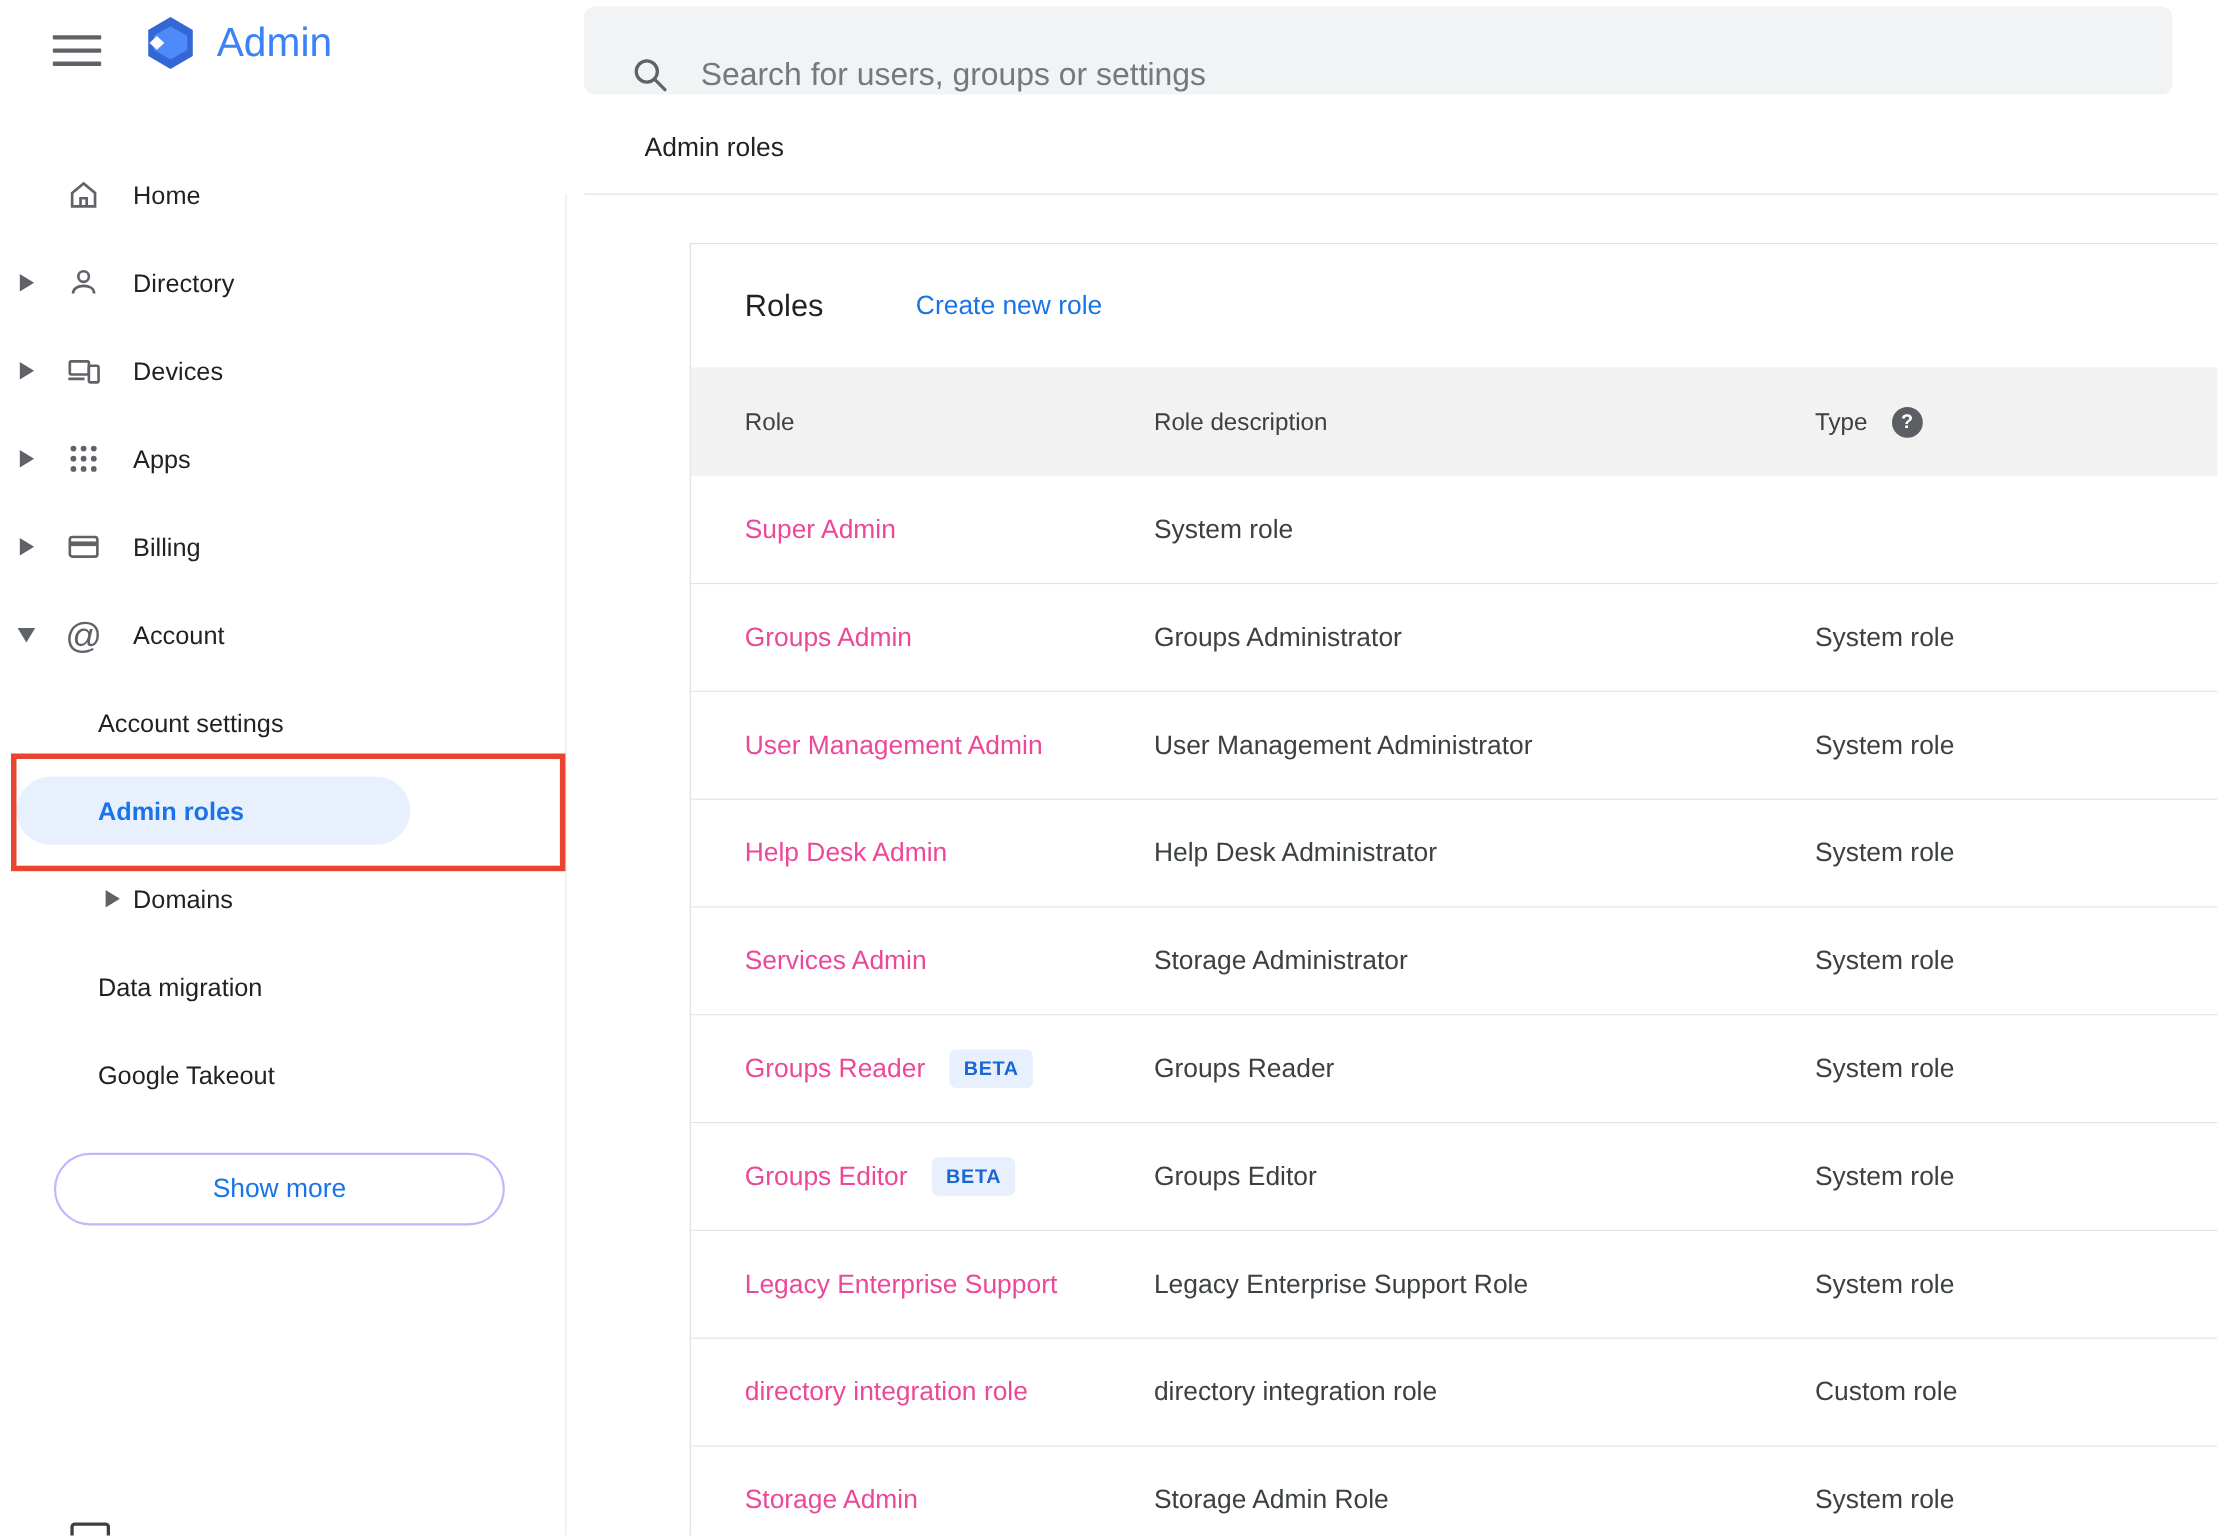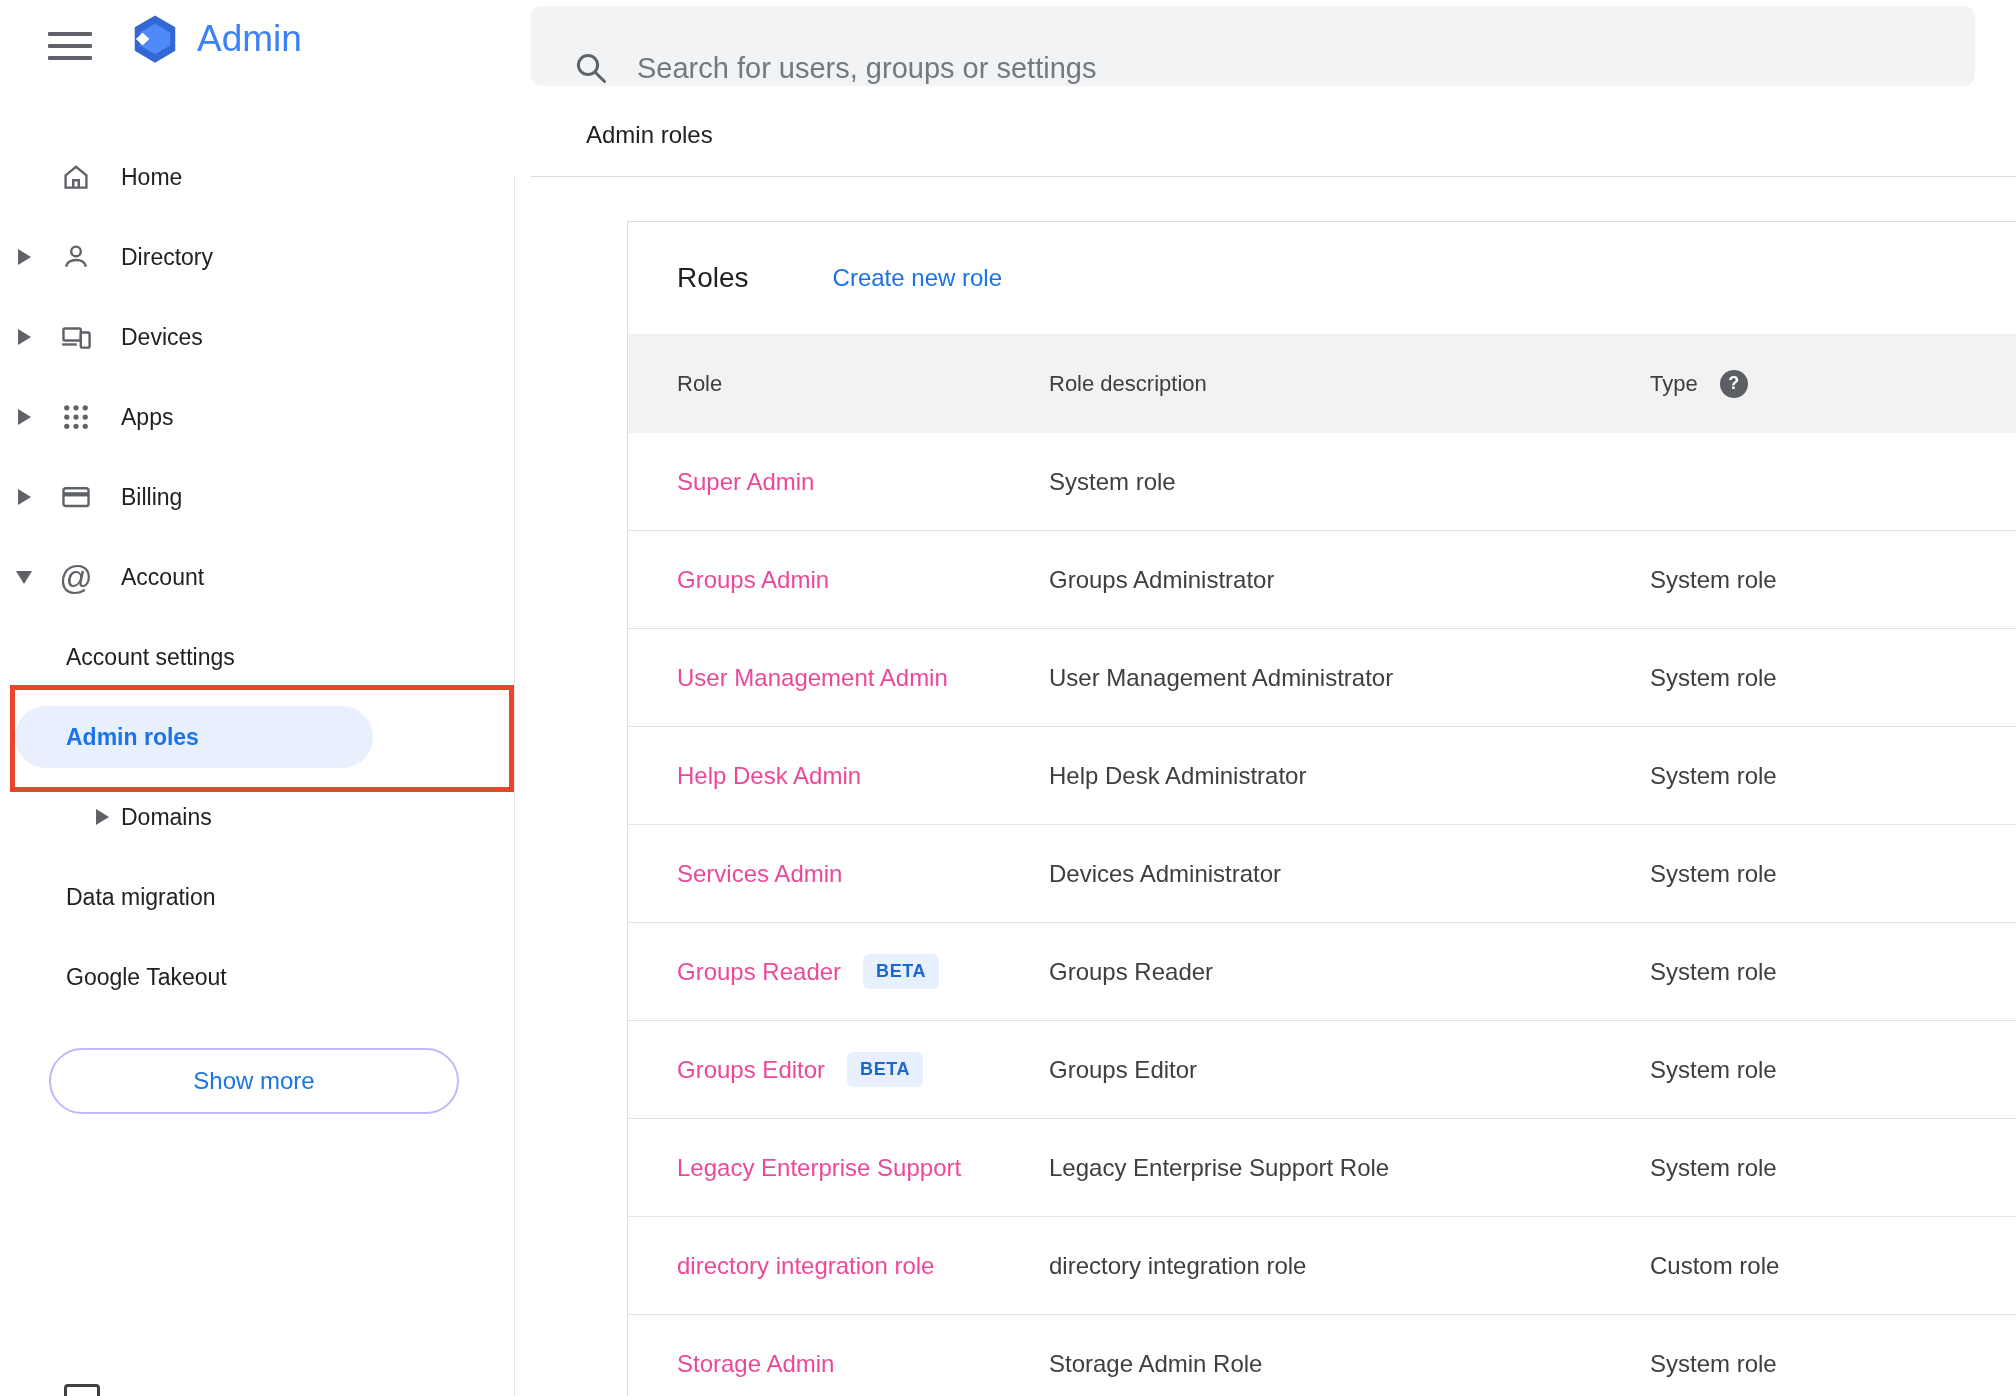--- a/index.html
+++ b/index.html
@@ -28,21 +28,21 @@
     font-size:23px; color:#202124; cursor:pointer; }
   .chev-box { width:48px; display:flex; justify-content:center; align-items:center; flex:0 0 48px; }
   .icon-box { width:56px; display:flex; justify-content:center; align-items:center; flex:0 0 56px; color:#5f6368; }
   .nav-label { margin-left:17px; white-space:nowrap; }
 
   .tri-right { width:0; height:0; border-left:13px solid #5f6368;
     border-top:8px solid transparent; border-bottom:8px solid transparent; }
   .tri-down { width:0; height:0; border-top:13px solid #5f6368;
     border-left:8px solid transparent; border-right:8px solid transparent; }
 
-  .nav-item.child { padding-left:66px; }
+  .nav-item.child { padding-left:89px; }
   .nav-item.child-chev { padding-left:96px; }
   .nav-item.child-chev .nav-label { margin-left:12px; }
 
   .nav-item.selected .nav-label { color:#1a73e8; font-weight:700; position:relative; z-index:2; }
   .pill { position:absolute; left:15px; top:9px; width:358px; height:62px;
     border-radius:31px; background:#e8f0fe; z-index:1; }
 
   .annotation-box { position:absolute; left:10px; top:685px; width:504px; height:107px;
     border:5px solid #e8442e; z-index:6; pointer-events:none; }
 
@@ -296,21 +296,21 @@
     </div>
     <div class="cell-desc">Help Desk Administrator</div>
     <div class="cell-type">System role</div>
   </div>
 
   <div class="trow">
     <div class="role-cell">
       <a class="role-link">Services Admin</a>
 
     </div>
-    <div class="cell-desc">Devices Administrator</div>
+    <div class="cell-desc">Storage Administrator</div>
     <div class="cell-type">System role</div>
   </div>
 
   <div class="trow">
     <div class="role-cell">
       <a class="role-link">Groups Reader</a>
       <span class="beta">BETA</span>
     </div>
     <div class="cell-desc">Groups Reader</div>
     <div class="cell-type">System role</div>

